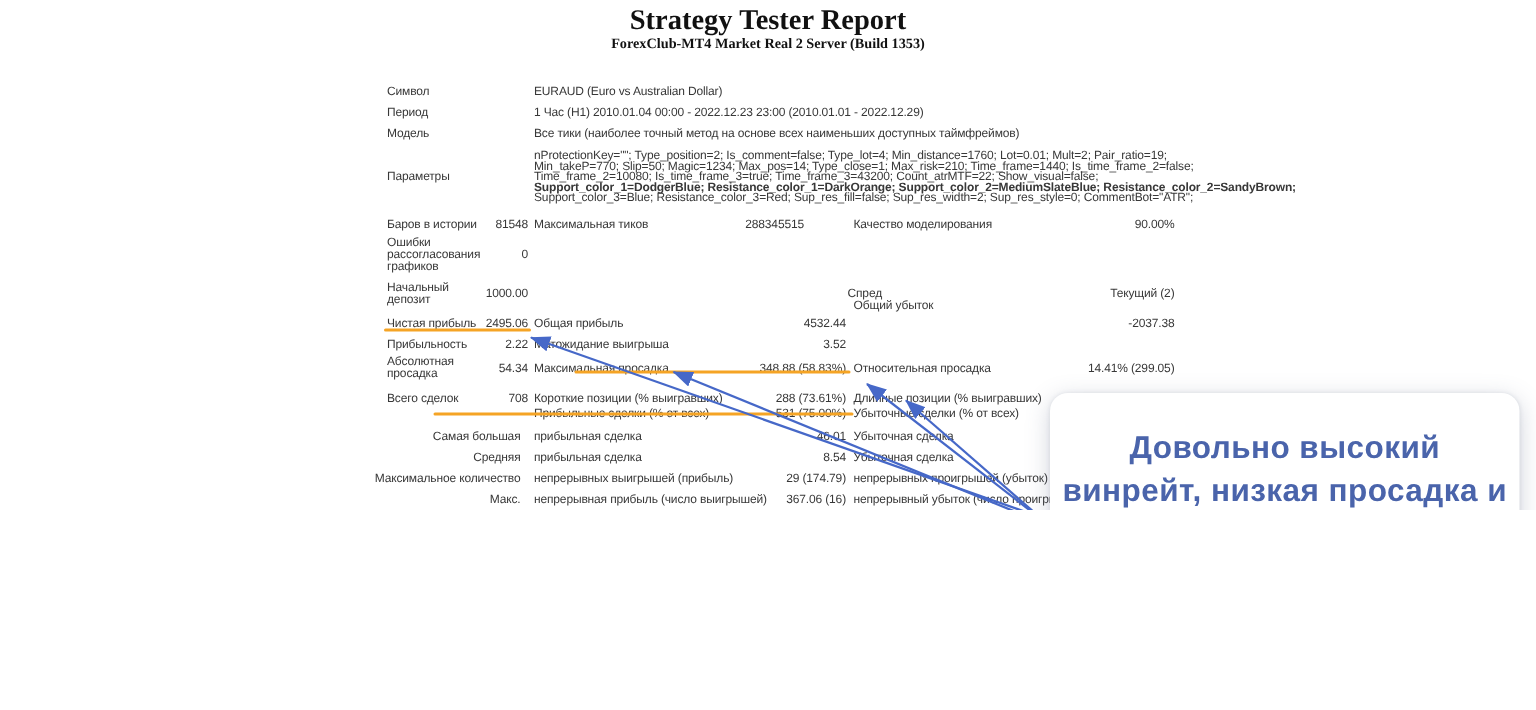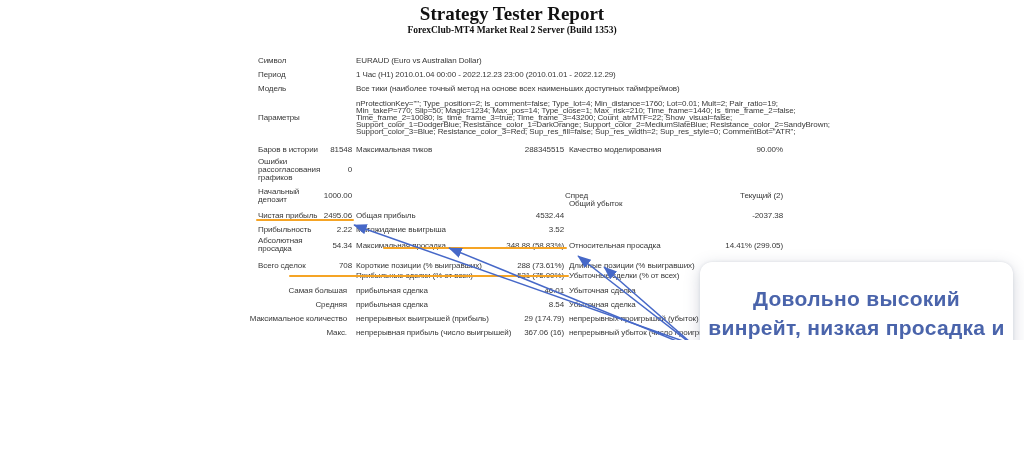--- a/index.html
+++ b/index.html
@@ -40,26 +40,26 @@
       <span class="cell" style="top: 57px; left: 258px; color: rgb(56, 56, 56);">Символ</span>
       <span class="cell" style="top: 57px; left: 356px; color: rgb(56, 56, 56);">EURAUD (Euro vs Australian Dollar)</span>
       <span class="cell" style="top: 71px; left: 258px; color: rgb(56, 56, 56);">Период</span>
       <span class="cell" style="top: 71px; left: 356px; color: rgb(56, 56, 56);">1 Час (H1) 2010.01.04 00:00 - 2022.12.23 23:00 (2010.01.01 - 2022.12.29)</span>
       <span class="cell" style="top: 85px; left: 258px; color: rgb(56, 56, 56);">Модель</span>
       <span class="cell" style="top: 85px; left: 356px; color: rgb(56, 56, 56);">Все тики (наиболее точный метод на основе всех наименьших доступных таймфреймов)</span>
       <span class="cell" style="top: 100px; left: 356px; color: rgb(56, 56, 56);">nProtectionKey=""; Type_position=2; Is_comment=false; Type_lot=4; Min_distance=1760; Lot=0.01; Mult=2; Pair_ratio=19;</span>
       <span class="cell" style="top: 107px; left: 356px; color: rgb(56, 56, 56);">Min_takeP=770; Slip=50; Magic=1234; Max_pos=14; Type_close=1; Max_risk=210; Time_frame=1440; Is_time_frame_2=false;</span>
       <span class="cell" style="top: 114px; left: 258px; color: rgb(56, 56, 56);">Параметры</span>
       <span class="cell" style="top: 114px; left: 356px; color: rgb(56, 56, 56);">Time_frame_2=10080; Is_time_frame_3=true; Time_frame_3=43200; Count_atrMTF=22; Show_visual=false;</span>
-      <span class="cell" style="top: 121px; left: 356px; color: rgb(56, 56, 56);">Support_color_1=DodgerBlue; Resistance_color_1=DarkOrange; Support_color_2=MediumSlateBlue; Resistance_color_2=SandyBrown;</span>
+      <span class="cell" style="top: 121px; left: 356px; color: rgb(56, 56, 56); font-weight: bold;">Support_color_1=DodgerBlue; Resistance_color_1=DarkOrange; Support_color_2=MediumSlateBlue; Resistance_color_2=SandyBrown;</span>
       <span class="cell" style="top: 128px; left: 356px; color: rgb(56, 56, 56); text-align: right;">Support_color_3=Blue; Resistance_color_3=Red; Sup_res_fill=false; Sup_res_width=2; Sup_res_style=0; CommentBot="ATR";</span>
       <span class="cell" style="top: 146px; left: 258px; color: rgb(56, 56, 56);">Баров в истории</span>
       <span class="cell" style="top: 146px; right: 672px; color: rgb(56, 56, 56);">81548</span>
       <span class="cell" style="top: 146px; left: 356px; color: rgb(56, 56, 56);">Максимальная тиков</span>
-      <span class="cell" style="top: 146px; right: 460px; color: rgb(56, 56, 56);">288345515</span>
+      <span class="cell" style="top: 146px; right: 488px; color: rgb(56, 56, 56);">288345515</span>
       <span class="cell" style="top: 146px; left: 569px; color: rgb(56, 56, 56);">Качество моделирования</span>
       <span class="cell" style="top: 146px; right: 241px; color: rgb(56, 56, 56);">90.00%</span>
       <span class="cell" style="top: 158px; left: 258px; color: rgb(56, 56, 56);">Ошибки</span>
       <span class="cell" style="top: 166px; left: 258px; color: rgb(56, 56, 56);">рассогласования</span>
       <span class="cell" style="top: 166px; right: 672px; color: rgb(56, 56, 56);">0</span>
       <span class="cell" style="top: 174px; left: 258px; color: rgb(56, 56, 56);">графиков</span>
       <span class="cell" style="top: 188px; left: 258px; color: rgb(56, 56, 56);">Начальный</span>
       <span class="cell" style="top: 192px; right: 672px; color: rgb(56, 56, 56);">1000.00</span>
       <span class="cell" style="top: 192px; left: 565px; color: rgb(56, 56, 56);">Спред</span>
       <span class="cell" style="top: 192px; right: 241px; color: rgb(56, 56, 56);">Текущий (2)</span>

